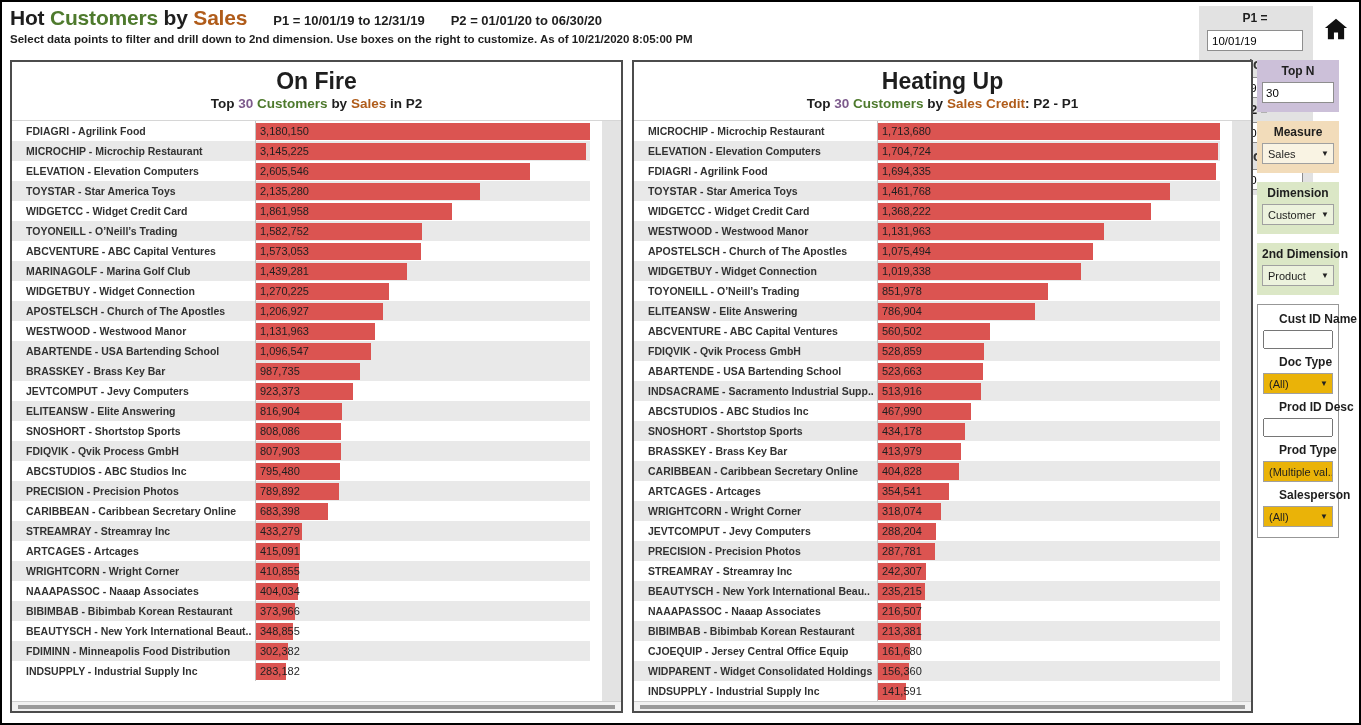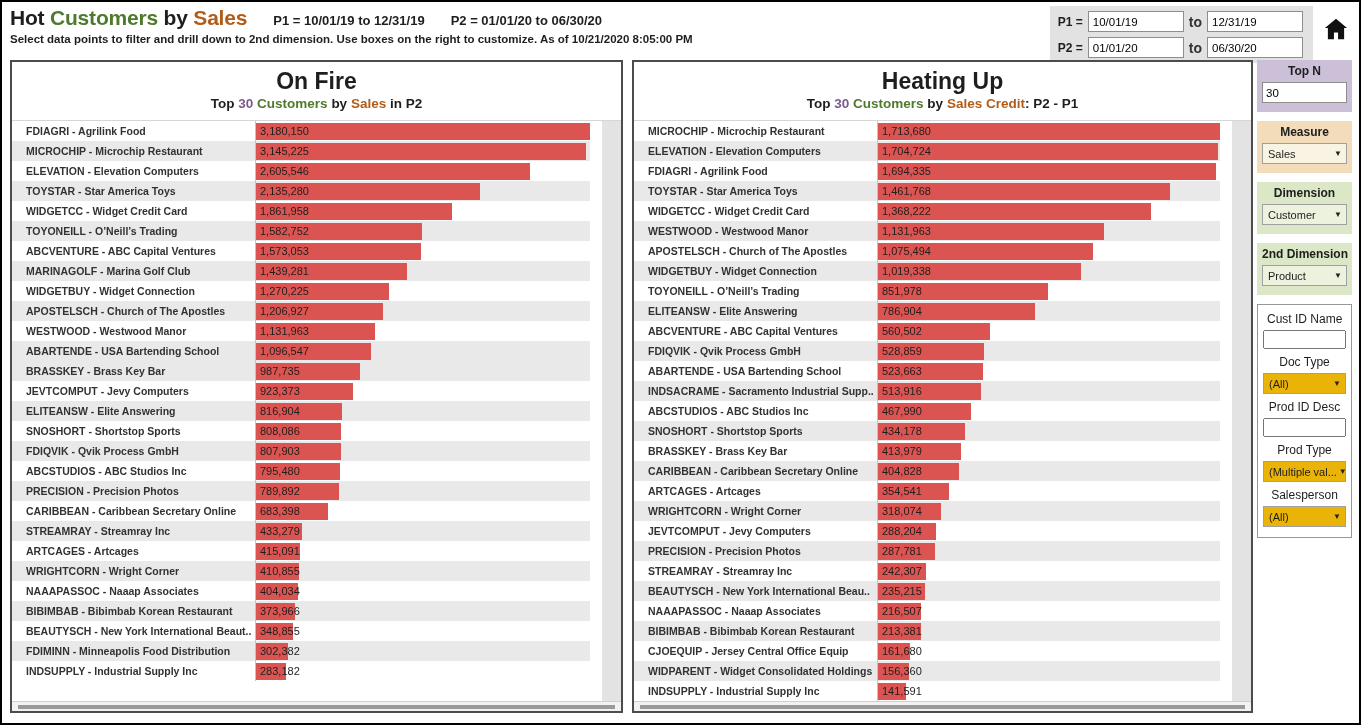--- a/index.html
+++ b/index.html
@@ -19,21 +19,21 @@
   .header-left{flex:1; min-width:0;}
   .titleline{display:flex; align-items:baseline; white-space:nowrap;}
   .page-title{font-size:21px; font-weight:bold; letter-spacing:-0.2px;}
   .page-title .c-green{color:var(--green);}
   .page-title .c-orange{color:var(--orange);}
   .period-summary{font-size:13px; font-weight:bold; margin-left:26px;}
   .period-summary span{margin-right:26px;}
   .subtitle{font-size:11.5px; font-weight:bold; margin-top:3px; color:#1e1e1e;}
   .header-right{display:flex; align-items:flex-start;}
   .period-box{background:#e2e2e2; padding:5px 10px 5px 8px; display:flex; flex-direction:column; gap:5px;}
-  .period-row{display:flex; align-items:center; gap:5px; font-size:12px; font-weight:bold;}
+  .period-row{display:flex; align-items:center; gap:5px; font-size:12px; font-weight:bold;flex-direction:column;}
   .period-row input{width:96px; height:21px; border:1px solid #8e8e8e; font-family:"Liberation Sans",sans-serif; font-size:11.5px; padding:0 4px; background:#fff;}
   .period-row .to{font-weight:bold; font-size:14px; color:#333;}
   .home-btn{width:30px; height:30px; margin:8px 2px 0 8px; display:flex; align-items:center; justify-content:center; cursor:pointer;}
   
   .main{display:flex; align-items:flex-start; padding:0 2px 0 8px; height:661px;}
   .panel{border:2px solid var(--panelborder); background:#fff; height:653px; display:flex; flex-direction:column;}
   .panel-onfire{width:613px; margin-right:9px;}
   .panel-heatingup{width:621px;}
   .panel-title{text-align:center; font-size:23px; font-weight:bold; margin-top:5px; line-height:28px;}
   .panel-subtitle{text-align:center; font-size:13.5px; font-weight:bold; margin-bottom:7px; line-height:18px;}
@@ -45,33 +45,33 @@
   .vtrack{position:absolute; top:0; right:0; bottom:0; width:19px; background:#e3e3e3;}
   .row{display:flex; height:20px; align-items:stretch;}
   .row.alt{background:var(--stripe);}
   .rlabel{width:243px; font-size:10.5px; font-weight:bold; color:#323232; line-height:20px; padding-left:14px; white-space:nowrap; overflow:hidden;}
   .rbar{flex:1; position:relative; border-left:1px solid #c4c4c4;text-align:right;}
   .bar{position:absolute; left:0; top:1.5px; height:17px; background:var(--bar);}
   .rval{position:absolute; left:4px; top:0; line-height:20px; font-size:11px; color:#1f1f1f; white-space:nowrap;}
   .hscroll{height:10px; background:#f2f2f2; border-top:1px solid #cfcfcf; position:relative;}
   .hscroll .thumb{position:absolute; left:6px; right:6px; top:3px; height:4px; background:#9a9a9a;}
   
-  .sidebar{width:95px; margin-left:4px; display:flex; flex-direction:column;}
+  .sidebar{width:82px; margin-left:4px; display:flex; flex-direction:column;}
   .sblock{padding:4px 5px 9px; margin-bottom:9px;}
   .sblock .slabel{display:block; text-align:center; font-size:12px; font-weight:bold; margin-bottom:4px; white-space:nowrap;}
   .sb-topn{background:#ccc0d9;}
   .sb-measure{background:#f2dcba;}
   .sb-dim{background:#dbe7c6;}
   .sblock input{width:100%; height:21px; border:1px solid #8e8e8e; background:#fff; font-family:"Liberation Sans",sans-serif; font-size:11.5px; padding:0 3px;}
   .dd{height:21px; border:1px solid #a0a0a0; display:flex; align-items:center; justify-content:space-between; padding:0 4px 0 5px; font-size:11px; cursor:pointer; background:#eab308; white-space:nowrap; overflow:hidden;}
   .sb-measure .dd{background:#f9f3e3;}
   .sb-dim .dd{background:#ecf2dd;}
   .dd .arrow{font-size:8px; color:#222; margin-left:2px;}
   .filterbox{border:1px solid #979797; background:#fff; padding:7px 5px 10px; display:flex; flex-direction:column;}
-  .filterbox .slabel{display:block; text-align:center; font-size:12px; font-weight:normal; margin:6px 4px 4px; white-space:nowrap;}
+  .filterbox .slabel{display:block; text-align:center; font-size:12px; font-weight:bold; margin:6px 16px 4px; white-space:nowrap;}
   .filterbox .slabel:first-child{margin-top:0;}
 </style>
 </head>
 <body>
 
 <div class="header">
   <div class="header-left">
     <div class="titleline">
       <div class="page-title"><span>Hot </span><span class="c-green">Customers</span><span> by </span><span class="c-orange">Sales</span></div>
       <div class="period-summary">

